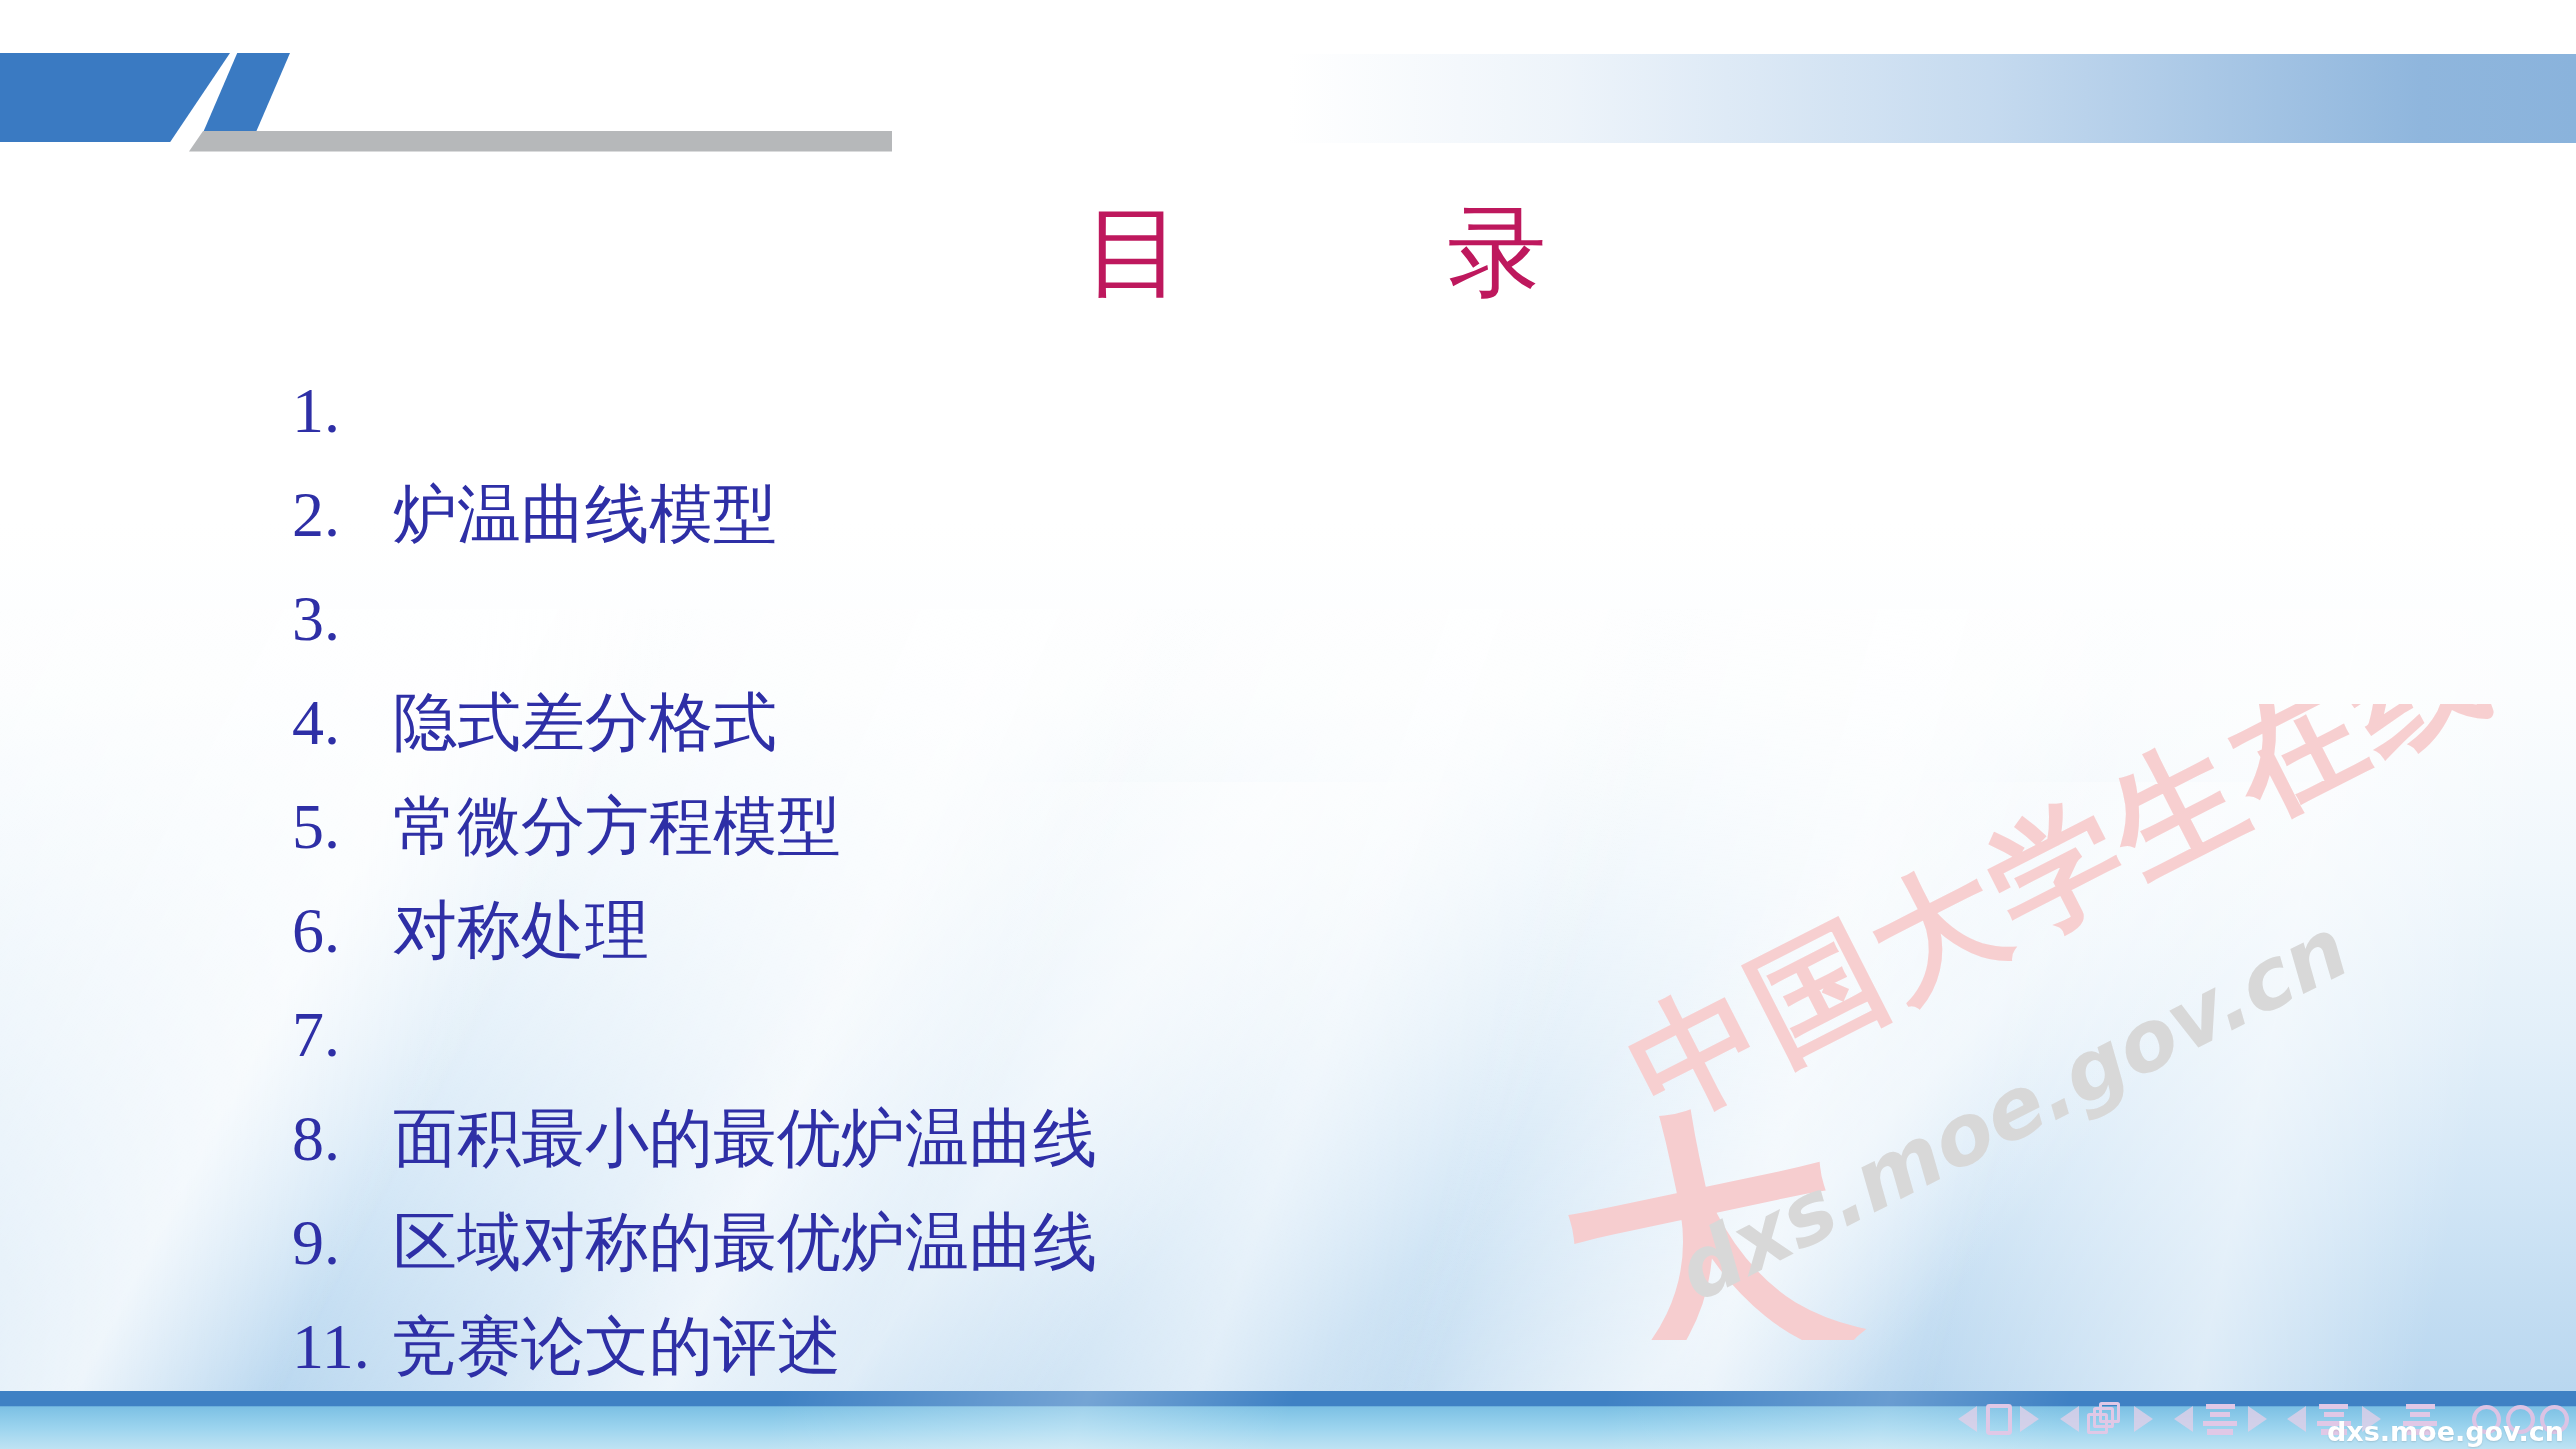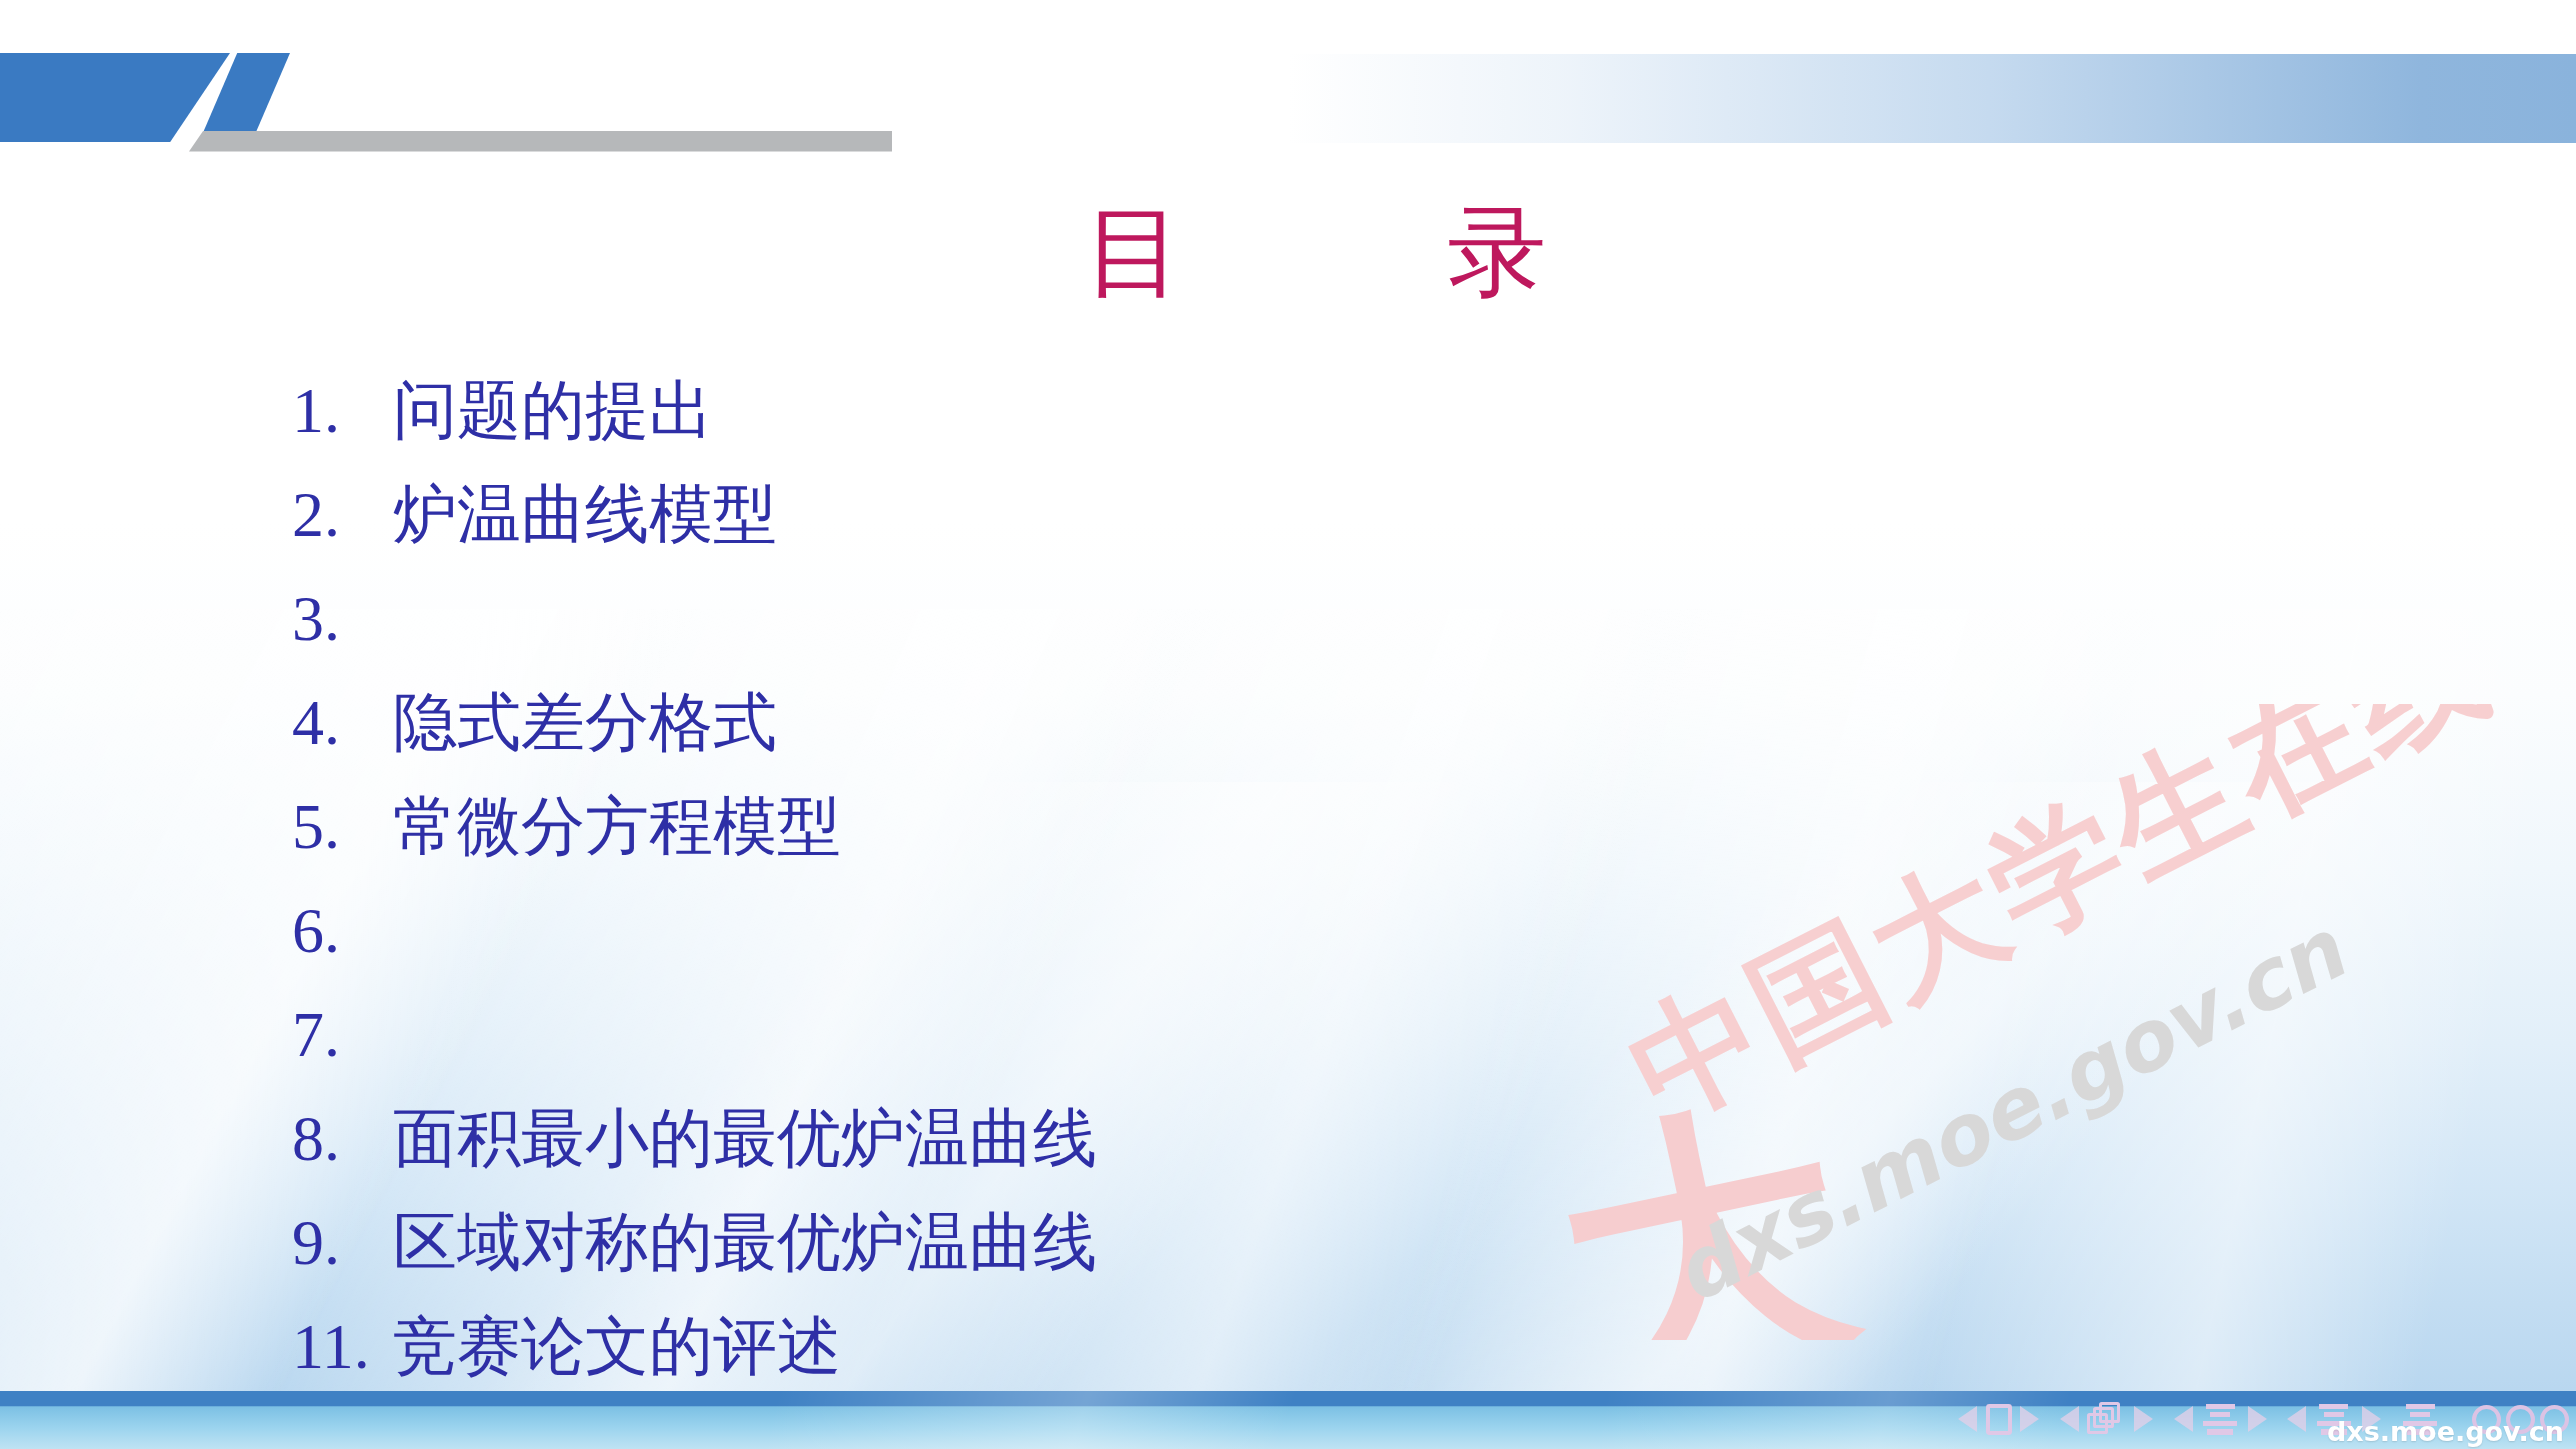--- a/index.html
+++ b/index.html
@@ -226,21 +226,20 @@
   <div class="deco-bar-small"></div>
   <div class="deco-rule"></div>
   <div class="deco-topright"></div>
 
   <div class="title">目    录</div>
 
   <div class="toc">
 
     <div class="toc-item">
       <span class="toc-num">1.</span>
-      <span class="toc-label">问题的提出</span>
     </div>
 
     <div class="toc-item">
       <span class="toc-num">2.</span>
       <span class="toc-label">炉温曲线模型</span>
     </div>
 
     <div class="toc-item">
       <span class="toc-num">3.</span>
     </div>
@@ -250,20 +249,21 @@
       <span class="toc-label">隐式差分格式</span>
     </div>
 
     <div class="toc-item">
       <span class="toc-num">5.</span>
       <span class="toc-label">常微分方程模型</span>
     </div>
 
     <div class="toc-item">
       <span class="toc-num">6.</span>
+      <span class="toc-label">对称处理</span>
     </div>
 
     <div class="toc-item">
       <span class="toc-num">7.</span>
     </div>
 
     <div class="toc-item">
       <span class="toc-num">8.</span>
       <span class="toc-label">面积最小的最优炉温曲线</span>
     </div>

